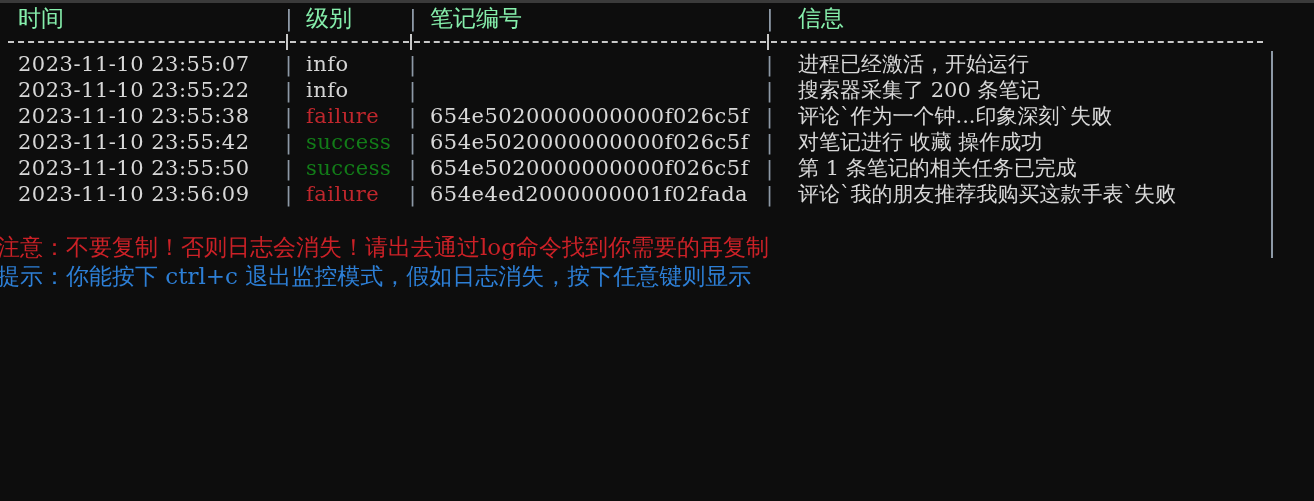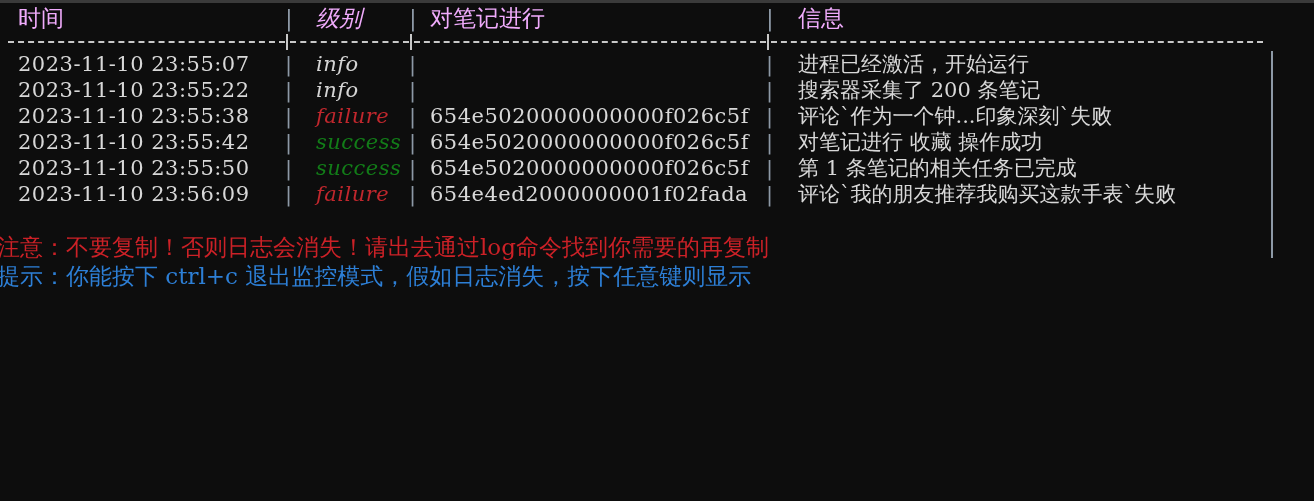--- a/index.html
+++ b/index.html
@@ -44,21 +44,21 @@
   }
 
   .cell {
     position: absolute;
     top: 0;
     white-space: pre;
   }
 
   
   .c-time  { left: 18px;  }
-  .c-level { left: 316px; font-style: italic; }
+  .c-level { left: 306px; }
   .c-id    { left: 430px; }
   .c-msg   { left: 798px; }
 
   
   .pipe {
     position: absolute;
     top: 0;
     color: #9aa4ae;
     font-size: 21px;
   }
@@ -68,21 +68,21 @@
 
   
   #table-header {
     height: 30px;
     line-height: 30px;
     font-size: 23px;
   }
   #table-header .cell,
   #table-header .pipe {
     font-size: 23px;
-    color: #f0abfc;
+    color: #86efac;
     line-height: 30px;
   }
   #table-header .pipe { color: #8d99a6; }
 
   
   #header-rule {
     position: relative;
     height: 18px;
     line-height: 18px;
   }
@@ -143,21 +143,21 @@
 
 <div id="top-strip" style="background: rgb(58, 58, 58);"></div>
 
 <div id="terminal">
 
   <div class="row" id="table-header">
     <span class="cell c-time">时间</span>
     <span class="pipe p1" style="color: rgb(141, 153, 166);">|</span>
     <span class="cell c-level">级别</span>
     <span class="pipe p2" style="color: rgb(141, 153, 166);">|</span>
-    <span class="cell c-id">对笔记进行</span>
+    <span class="cell c-id">笔记编号</span>
     <span class="pipe p3" style="color: rgb(141, 153, 166);">|</span>
     <span class="cell c-msg">信息</span>
   </div>
 
   <div id="header-rule">
     <span class="dash-seg" style="left: 8px; width: 277px; border-top-color: rgb(200, 200, 200);"></span>
     <span class="plus-mark" style="left: 286px; background: rgb(200, 200, 200);"></span>
     <span class="dash-seg" style="left: 290px; width: 119px; border-top-color: rgb(200, 200, 200);"></span>
     <span class="plus-mark" style="left: 410px; background: rgb(200, 200, 200);"></span>
     <span class="dash-seg" style="left: 414px; width: 352px; border-top-color: rgb(200, 200, 200);"></span>

